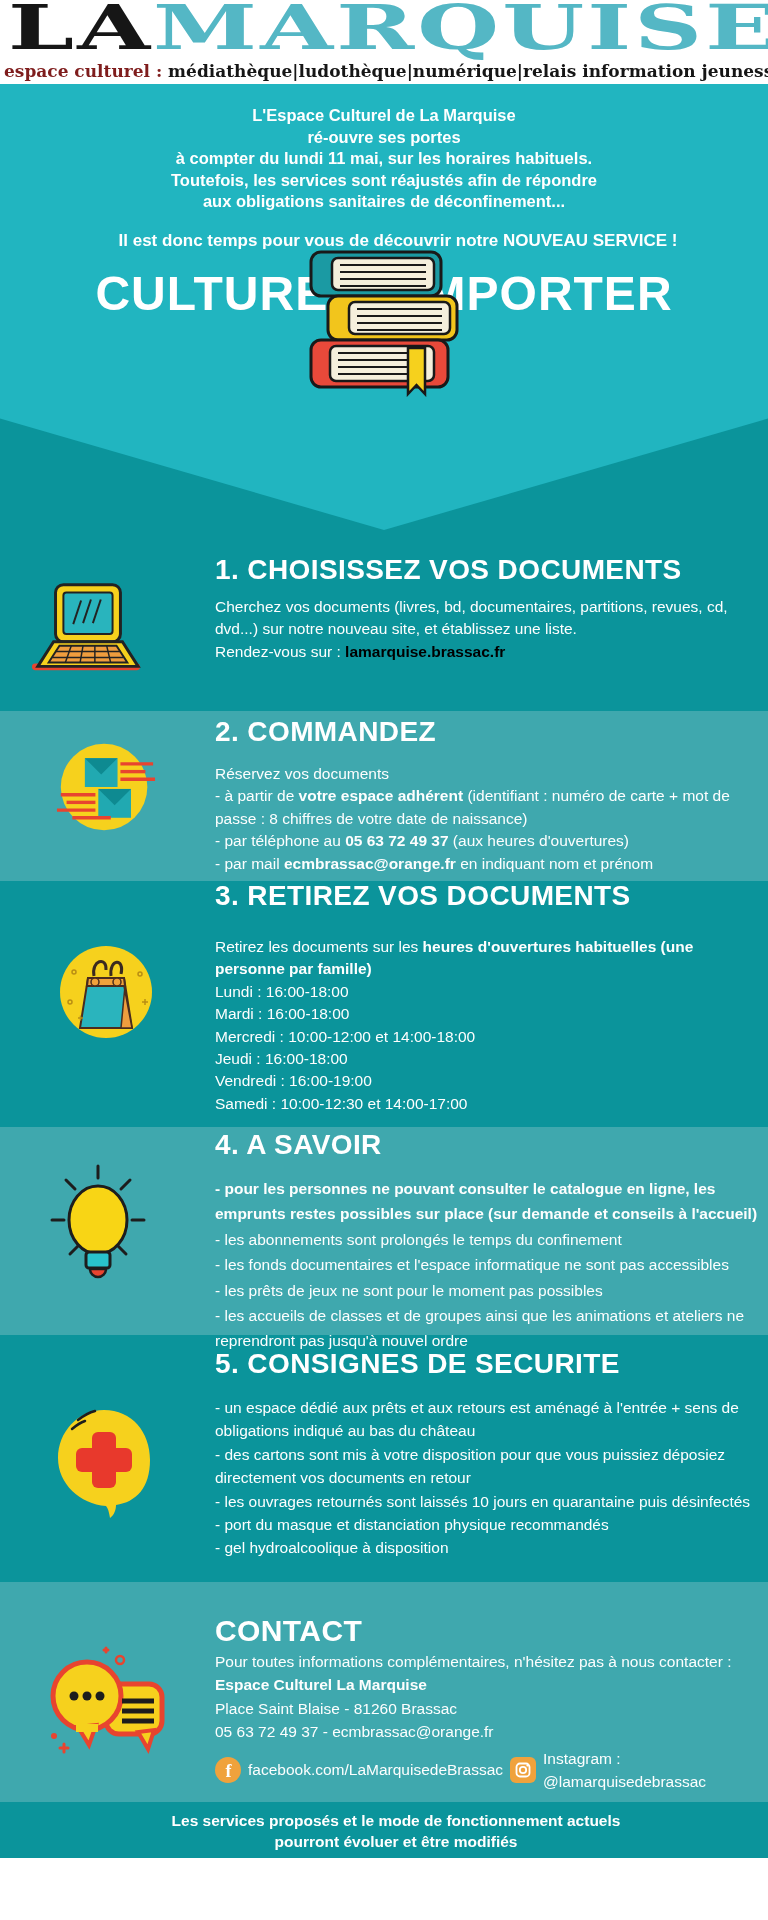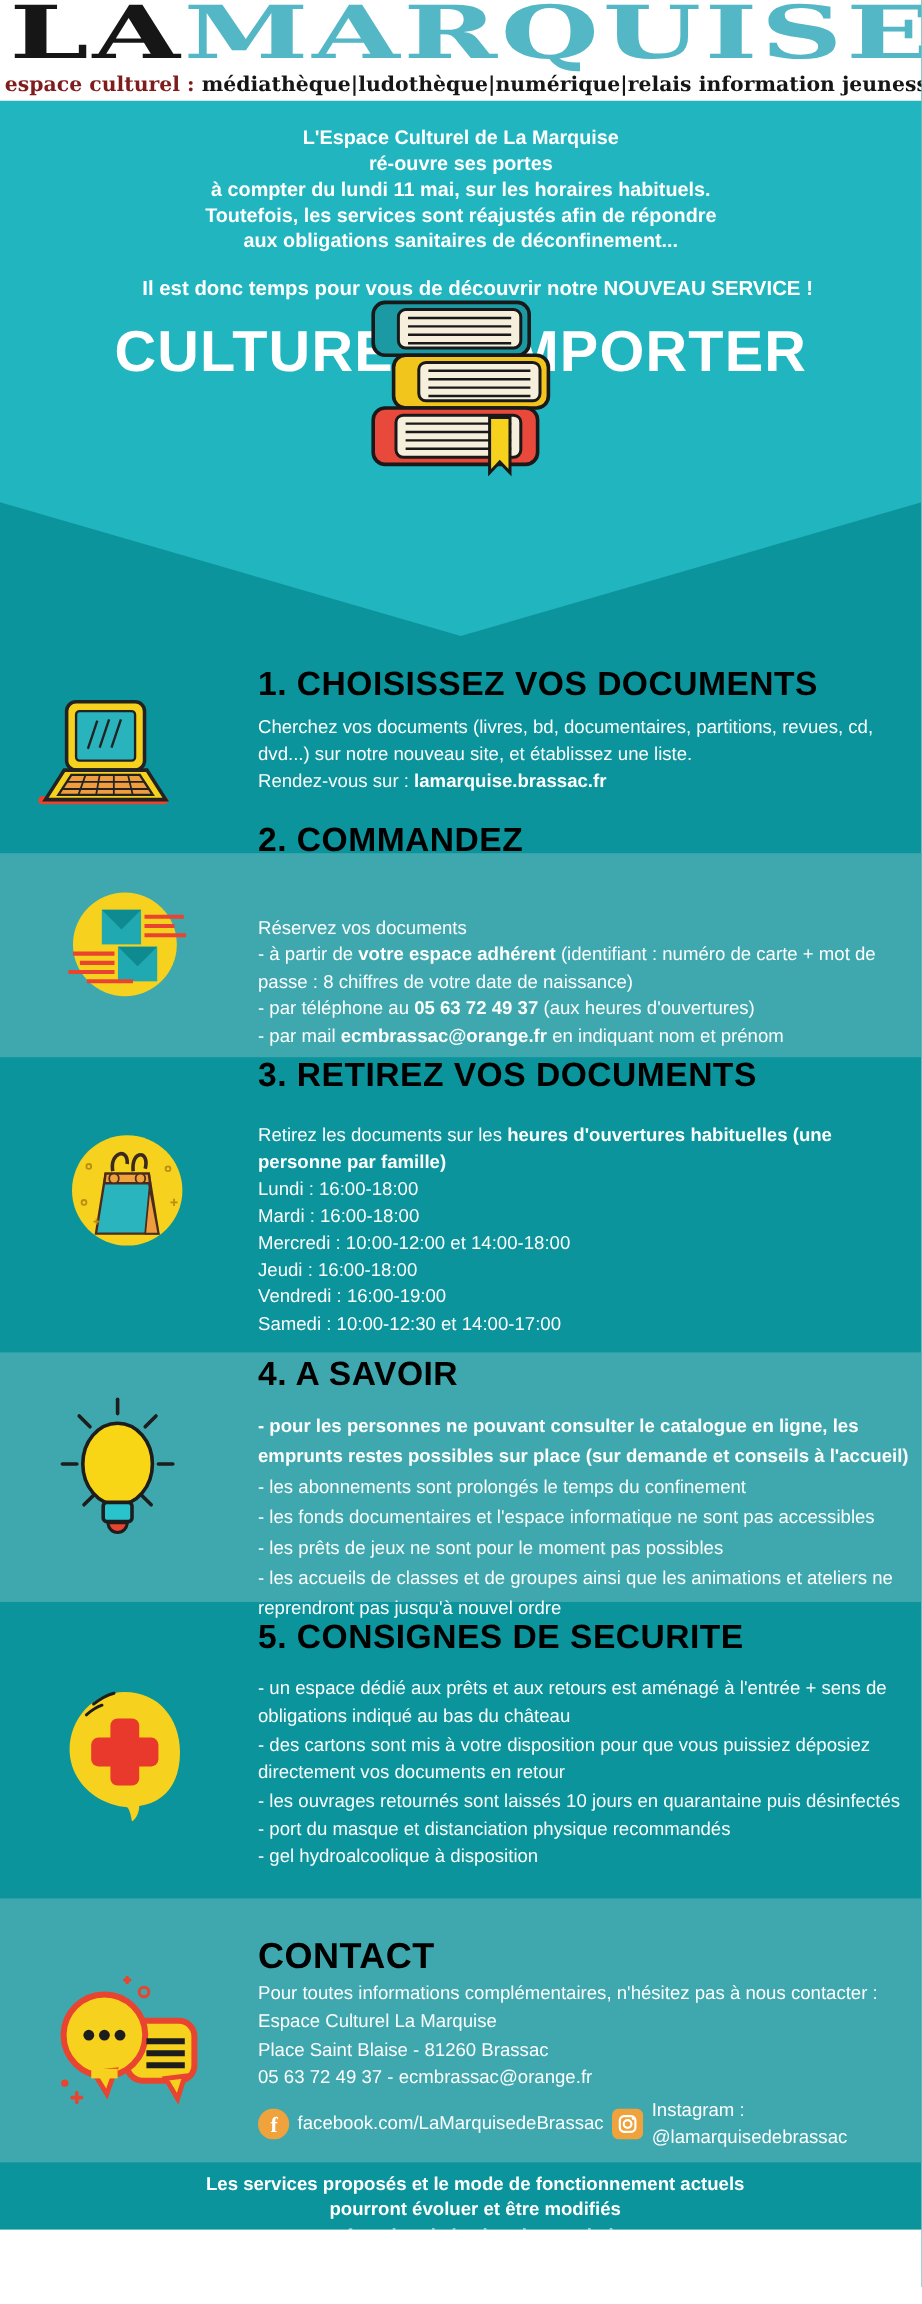--- a/index.html
+++ b/index.html
@@ -28,39 +28,39 @@
   .big-title{top:182px;font-size:48px;font-weight:800;letter-spacing:1px;}
   .books{position:absolute;top:249px;left:308px;width:152px;height:148px;}
 
   
   .band{position:absolute;left:0;width:768px;background:#3fa8ae;}
   .band-2{top:711px;height:170px;}
   .band-4{top:1127px;height:208px;}
   .band-contact{top:1582px;height:220px;}
 
   
-  .sec-title{position:absolute;left:215px;color:#000000;font-size:28px;font-weight:800;letter-spacing:.4px;white-space:nowrap;}
+  .sec-title{position:absolute;left:215px;color:#ffffff;font-size:28px;font-weight:800;letter-spacing:.4px;white-space:nowrap;}
   .sec-body{position:absolute;left:215px;width:537px;color:#fdfefe;font-size:15.5px;}
   .sec-body .par{line-height:22.4px;}
   .body-s4 .par{line-height:25.4px;}
   .body-s5 .par{line-height:23.4px;}
   .sec-body .b{font-weight:700;}
-  .sec-body .y{color:#ffffff;}
+  .sec-body .y{color:#000000;}
   .icon{position:absolute;}
 
   .t-s1{top:554px;} .b-s1{top:596px;} .i-s1{top:582px;left:28px;width:118px;height:92px;}
-  .t-s2{top:684px;} .b-s2{top:763px;} .i-s2{top:740px;left:56px;width:100px;height:94px;}
+  .t-s2{top:716px;} .b-s2{top:763px;} .i-s2{top:740px;left:56px;width:100px;height:94px;}
   .t-s3{top:880px;} .b-s3{top:936px;} .i-s3{top:942px;left:58px;width:96px;height:104px;}
   .t-s4{top:1129px;} .b-s4{top:1176px;width:555px;} .i-s4{top:1162px;left:46px;width:104px;height:124px;}
   .t-s5{top:1348px;} .b-s5{top:1396px;width:545px;} .i-s5{top:1406px;left:50px;width:108px;height:112px;}
 
   
   .t-contact{top:1614px;font-size:30px;}
   .contact-body{position:absolute;left:215px;top:1650px;width:540px;color:#fdfefe;font-size:15.5px;line-height:23.4px;}
-  .contact-body .b{font-weight:400;}
+  .contact-body .b{font-weight:700;}
   .i-contact{top:1644px;left:40px;width:132px;height:116px;}
   .social{display:flex;align-items:center;gap:7px;margin-top:3px;}
   .social svg{flex:0 0 auto;display:block;}
 
   
   .footer{position:absolute;left:0;top:1810px;width:768px;text-align:center;color:#ffffff;
           font-size:15.5px;font-weight:700;margin-left:12px;}
   .footer .par{line-height:21.4px;}
 </style>
 </head>

